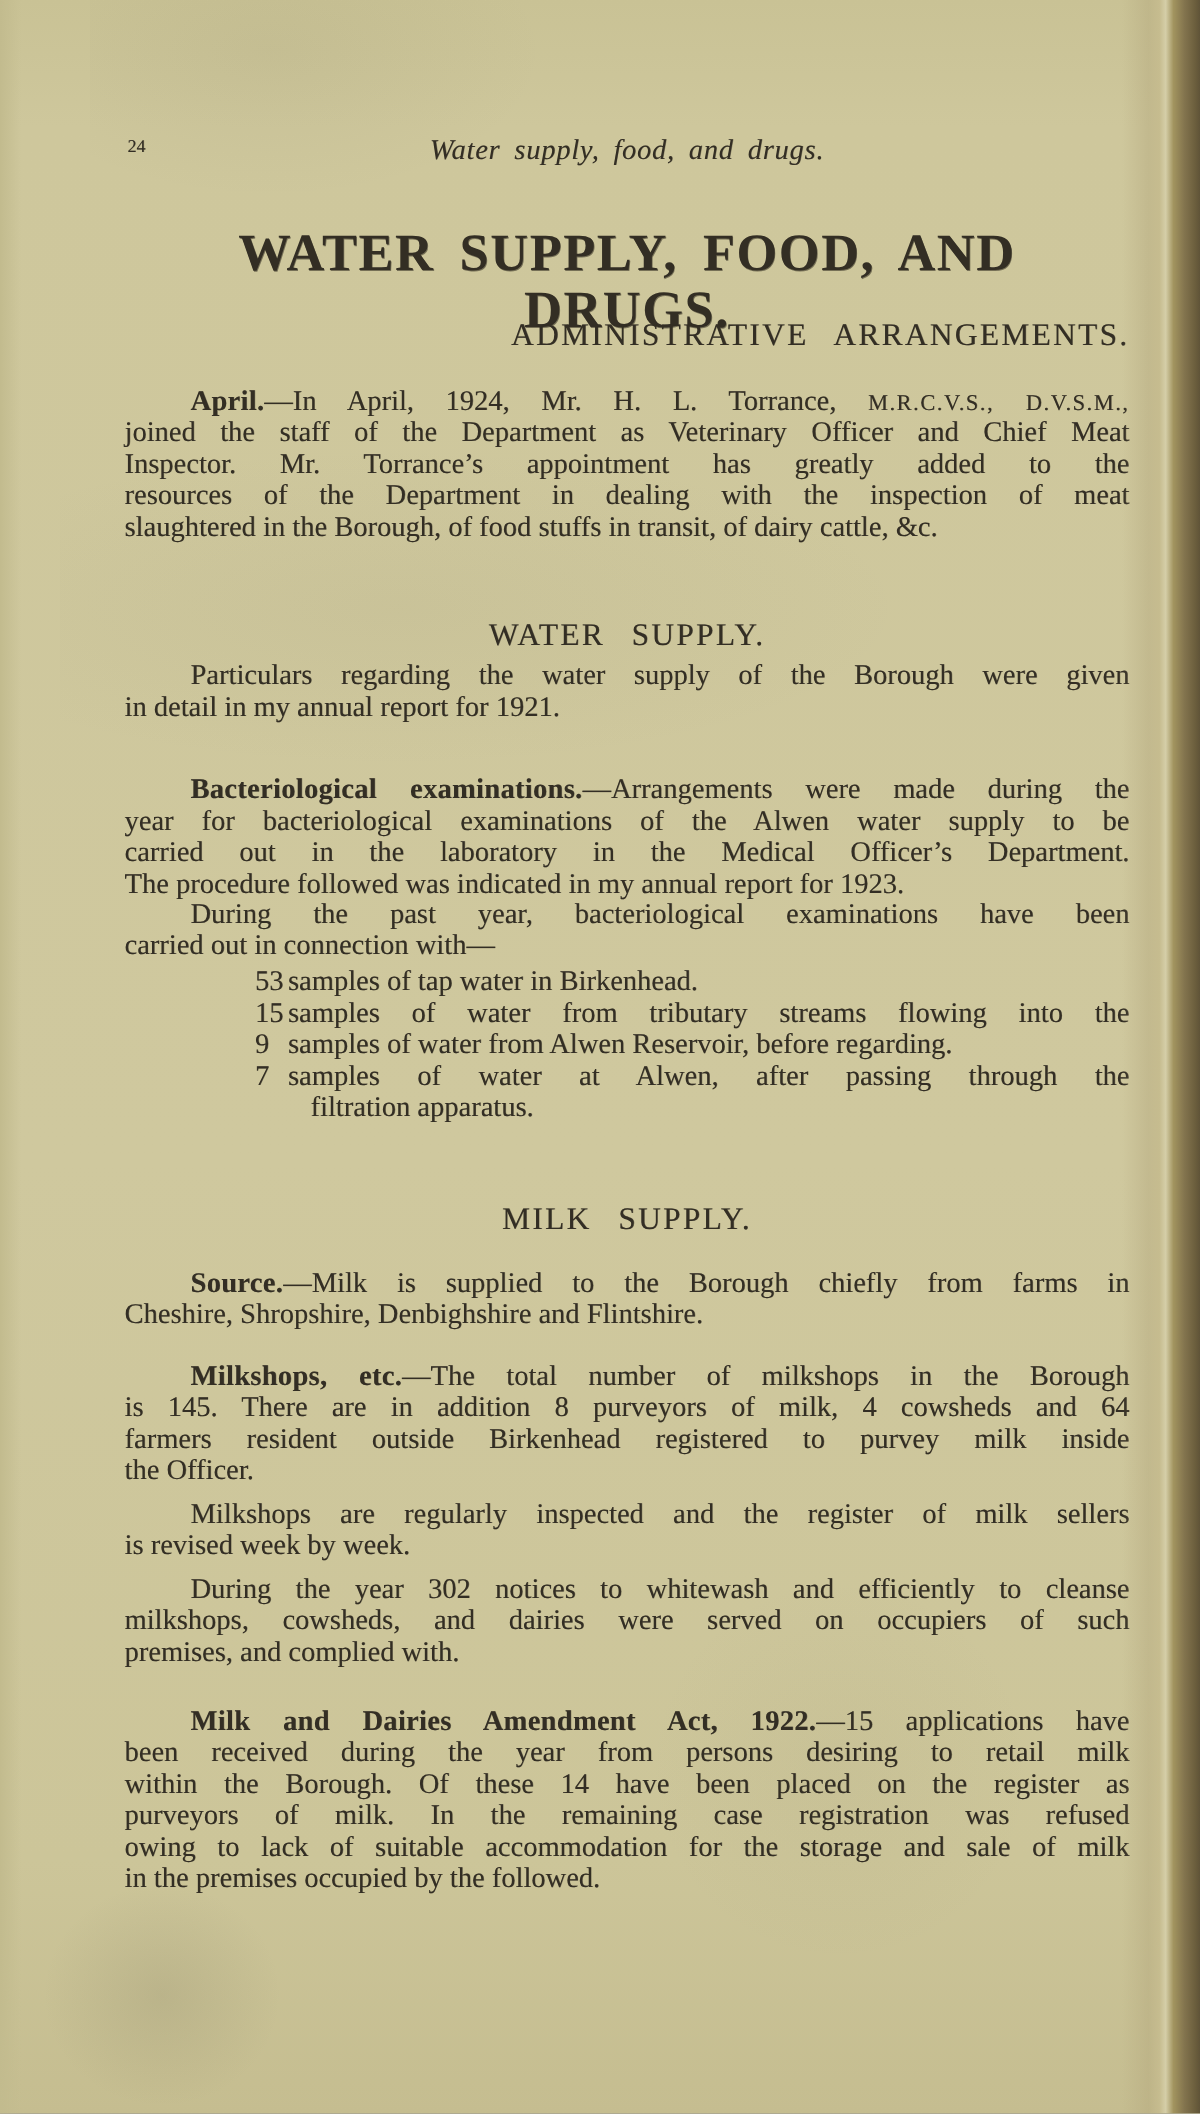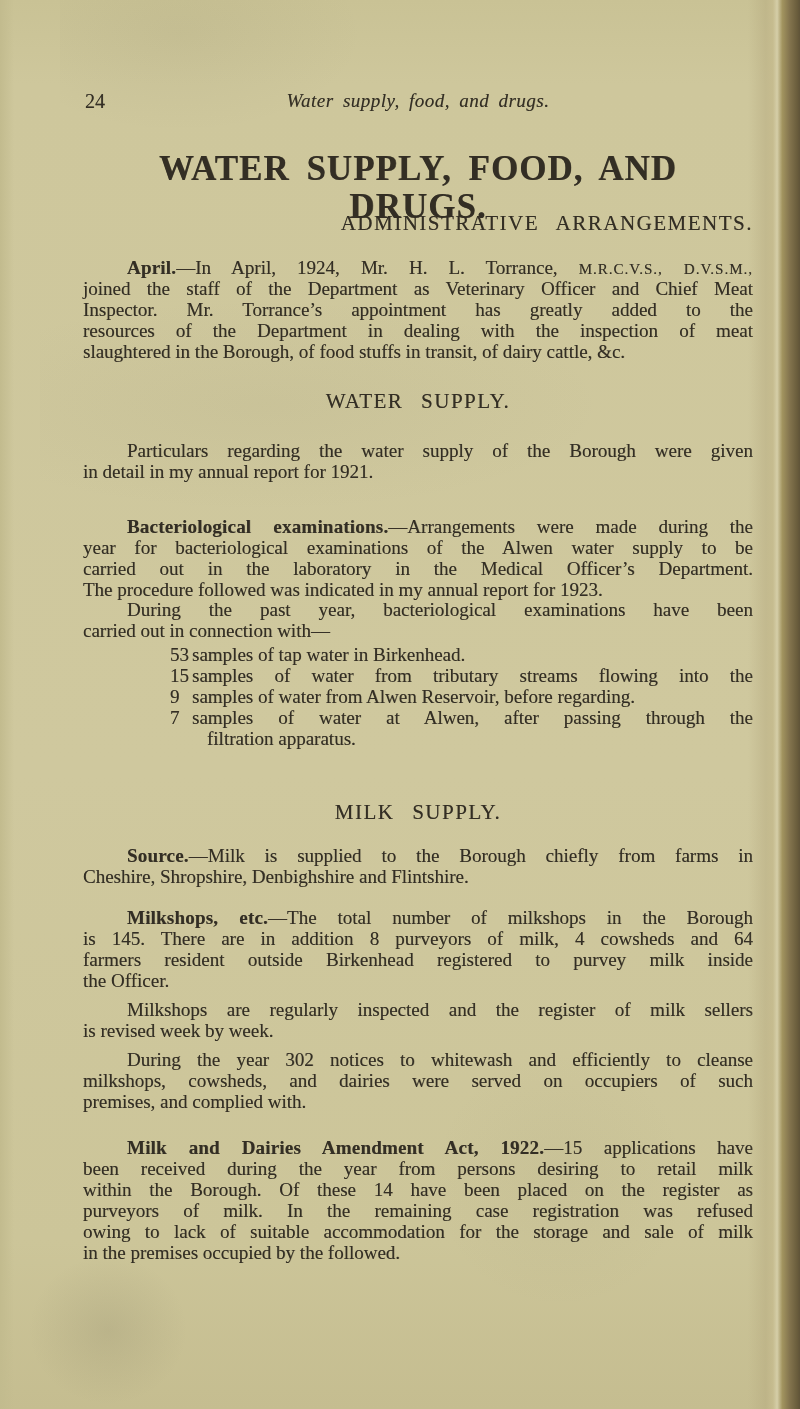--- a/index.html
+++ b/index.html
@@ -43,34 +43,34 @@
   .txt { font-size:19px; line-height:21px;
          text-shadow:0.3px 0.3px 0 rgba(51,46,36,.45); }
   .ln  { height:21px; white-space:normal; }
   .j   { text-align:justify; text-align-last:justify; }
   .ind { text-indent:44px; }
 
   .lead { font-weight:bold; letter-spacing:.2px; }
   .sc   { font-size:15px; letter-spacing:1px; }
 
   .hrow { top:90px; height:22px; }
-  .pagenum { position:absolute; left:2px; top:0; font-size:20px;
+  .pagenum { position:absolute; left:2px; top:0; font-size:12px;
              text-shadow:0.3px 0.3px 0 rgba(51,46,36,.45);font-family:Liberation Serif, serif; }
   .runtitle { display:block; text-align:center; font-style:italic; font-size:19px;
               word-spacing:4px; letter-spacing:.5px;
               text-shadow:0.3px 0.3px 0 rgba(51,46,36,.4); }
 
   .maintitle { top:150px; text-align:center; font-size:35px; font-weight:bold;
                letter-spacing:1px; word-spacing:7px; line-height:38px;
                text-shadow:0.4px 0.4px 0 rgba(45,40,30,.55); }
   .h2 { text-align:center; font-size:21px; line-height:24px;
         letter-spacing:1.5px; word-spacing:11px;
         text-shadow:0.3px 0.3px 0 rgba(51,46,36,.5); }
   .h2-admin { top:211px;text-align:right; }
-  .h2-water { top:389px; }
+  .h2-water { top:411px; }
   .h2-milk  { top:800px; }
 
   .b-staff      { top:257px; }
   .b-partic     { top:440px; }
   .b-bact       { top:516px; }
   .b-during     { top:599px; }
   .b-list       { top:644px; }
   .b-source     { top:845px; }
   .b-milkshops  { top:907px; }
   .b-inspected  { top:999px; }

